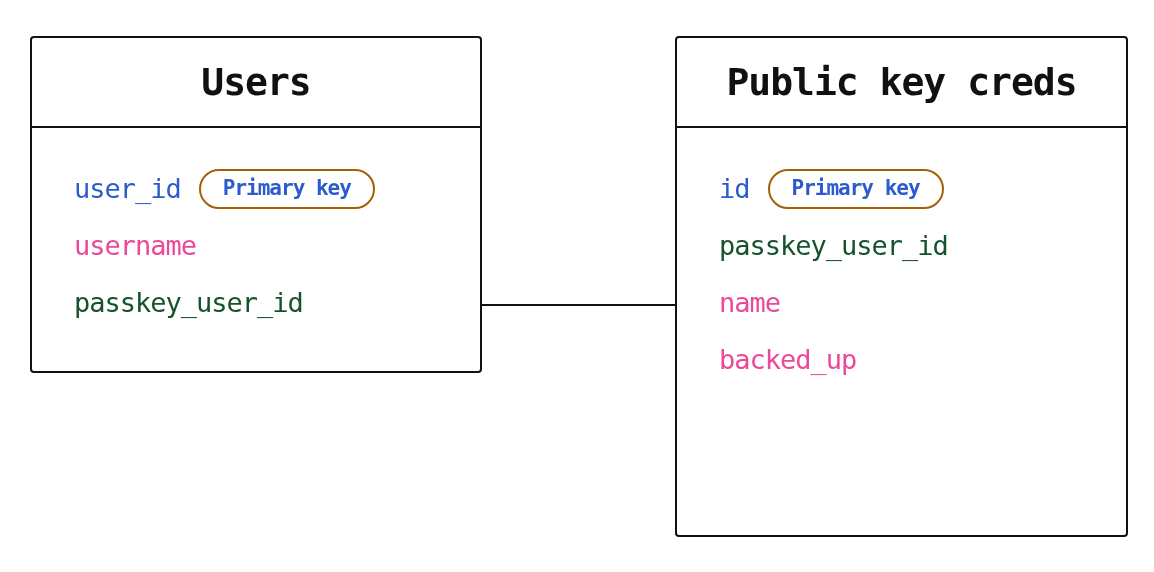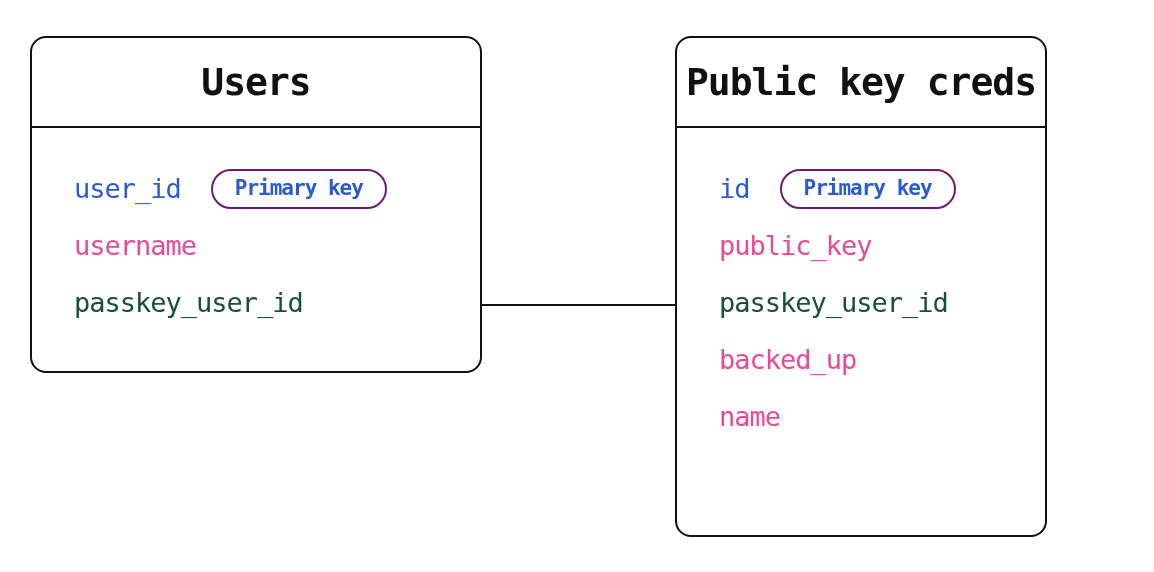--- a/index.html
+++ b/index.html
@@ -12,33 +12,33 @@
     position: relative;
     width: 1154px;
     height: 572px;
     background: #ffffff;
     overflow: hidden;
   }
   .table-box {
     position: absolute;
     box-sizing: border-box;
     border: 2px solid #111111;
-    border-radius: 16px;
+    border-radius: 4px;
     background: #ffffff;
   }
   .table-box.users {
     left: 30px;
     top: 36px;
     width: 452px;
     height: 337px;
   }
   .table-box.pubkeycreds {
     left: 675px;
     top: 36px;
-    width: 372px;
+    width: 453px;
     height: 501px;
   }
   .table-header {
     box-sizing: border-box;
     height: 90px;
     border-bottom: 2px solid #111111;
     display: flex;
     align-items: center;
     justify-content: center;
   }
@@ -49,35 +49,35 @@
     letter-spacing: -1px;
     white-space: nowrap;
   }
   .table-body {
     padding: 32px 20px 0 42px;
   }
   .field-row {
     height: 57px;
     display: flex;
     align-items: center;
-    gap: 30px;
+    gap: 18px;
   }
   .field-name {
     font-size: 27px;
     color: #ec4899;
     letter-spacing: -1px;
     white-space: nowrap;
   }
   .field-name.key-blue   { color: #2b5bce; }
   .field-name.fk-orange  { color: #14532d; }
   .badge {
     box-sizing: border-box;
     display: inline-flex;
     align-items: center;
-    border: 2px solid #701a75;
+    border: 2px solid #a16207;
     border-radius: 999px;
     color: #2b5bce;
     font-size: 21px;
     font-weight: bold;
     letter-spacing: -1px;
     padding: 5px 22px 7px 22px;
     white-space: nowrap;
   }
   .connector {
     position: absolute;
@@ -116,27 +116,24 @@
   <div class="table-box pubkeycreds">
     <div class="table-header">
       <span class="table-title">Public key creds</span>
     </div>
     <div class="table-body">
       <div class="field-row">
         <span class="field-name key-blue">id</span>
         <span class="badge">Primary key</span>
       </div>
       <div class="field-row">
-        <span class="field-name">public_key</span>
-      </div>
-      <div class="field-row">
         <span class="field-name fk-orange">passkey_user_id</span>
       </div>
       <div class="field-row">
-        <span class="field-name">backed_up</span>
+        <span class="field-name">name</span>
       </div>
       <div class="field-row">
-        <span class="field-name">name</span>
+        <span class="field-name">backed_up</span>
       </div>
     </div>
   </div>
 
 </div>
 
 </body></html>

